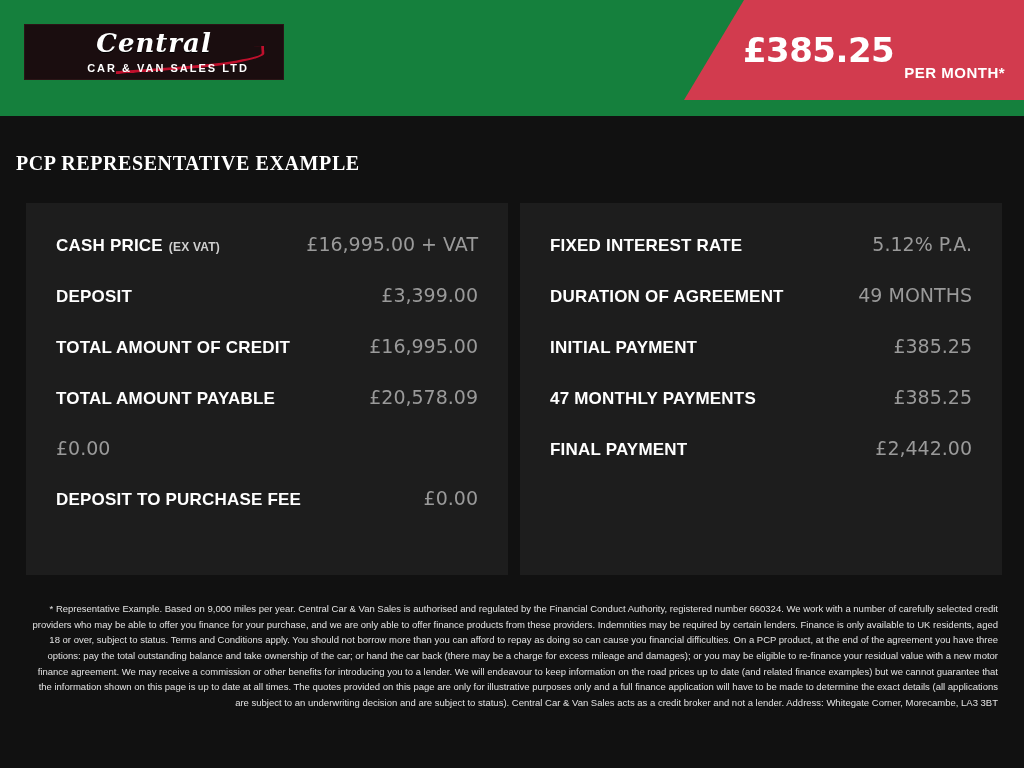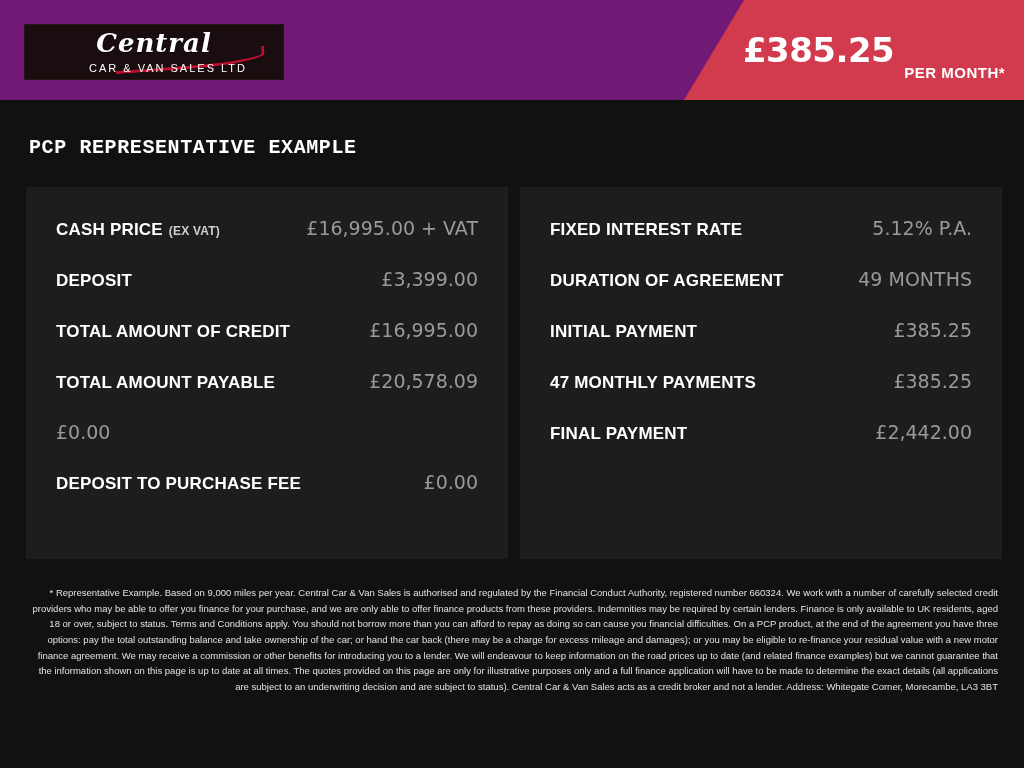--- a/index.html
+++ b/index.html
@@ -12,22 +12,22 @@
   .page {
     position: relative;
     width: 1024px; height: 768px;
     background: #111111;
   }
 
   
   .header {
     position: relative;
     width: 100%;
-    height: 100px;
-    background: #701a75;
+    height: 116px;
+    background: #15803d;
     overflow: hidden;
   }
   .logo-box {
     position: absolute;
     left: 24px; top: 24px;
     width: 260px; height: 56px;
     background: #1a0d0f;
     border: 1px solid #2a1416;
     display: flex;
     align-items: center;
@@ -49,21 +49,21 @@
     right: 18px; top: 26px;
     width: 150px; height: 18px;
     border-bottom: 3px solid #c8102e;
     border-right: 3px solid #c8102e;
     border-radius: 0 0 60% 0;
     transform: rotate(-4deg);
     opacity: .95;
   }
   .logo-sub {
     font-family: "Liberation Sans", sans-serif;
-    font-weight: normal;
+    font-weight: bold;
     font-size: 11px;
     color: #ffffff;
     letter-spacing: 2px;
     margin-top: 6px;
     z-index: 2;
     margin-left: 28px;
   }
 
   .price-flag {
     position: absolute;
@@ -88,22 +88,22 @@
     font-family: "Liberation Sans", sans-serif;
     font-size: 15px;
     font-weight: 700;
     color: #ffffff;
     letter-spacing: .5px;
     margin-top: 44px;
   }
 
   
   .title {
-    margin: 36px 0 0 29px;
-    font-family: Liberation Mono, monospace;
+    margin: 36px 0 0 16px;
+    font-family: Liberation Serif, serif;
     font-size: 20px;
     font-weight: bold;
     color: #ffffff;
     letter-spacing: .6px;
   }
 
   
   .panels {
     display: flex;
     gap: 12px;

